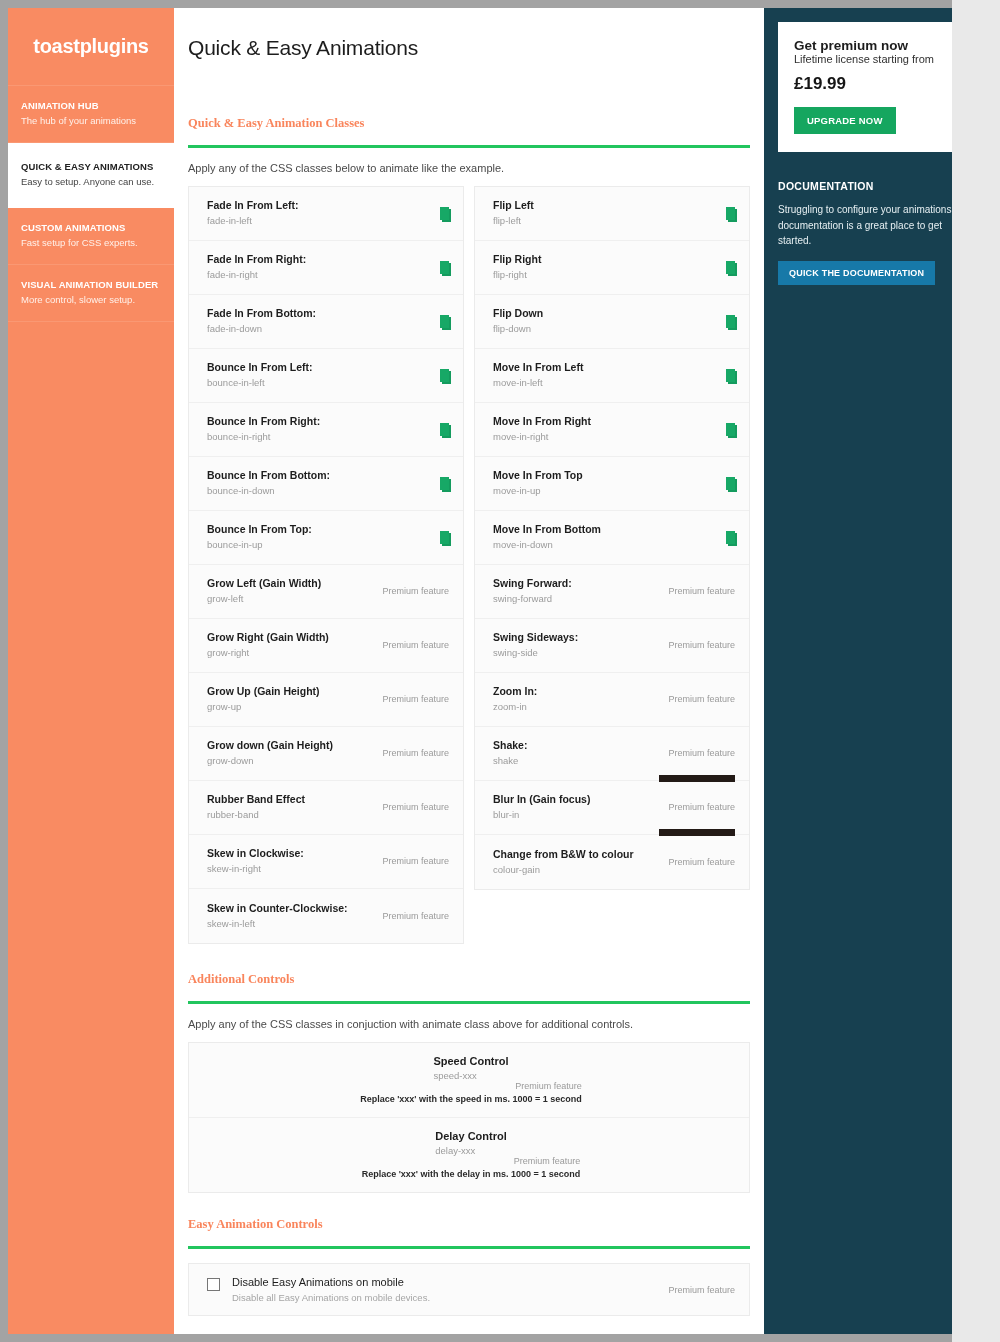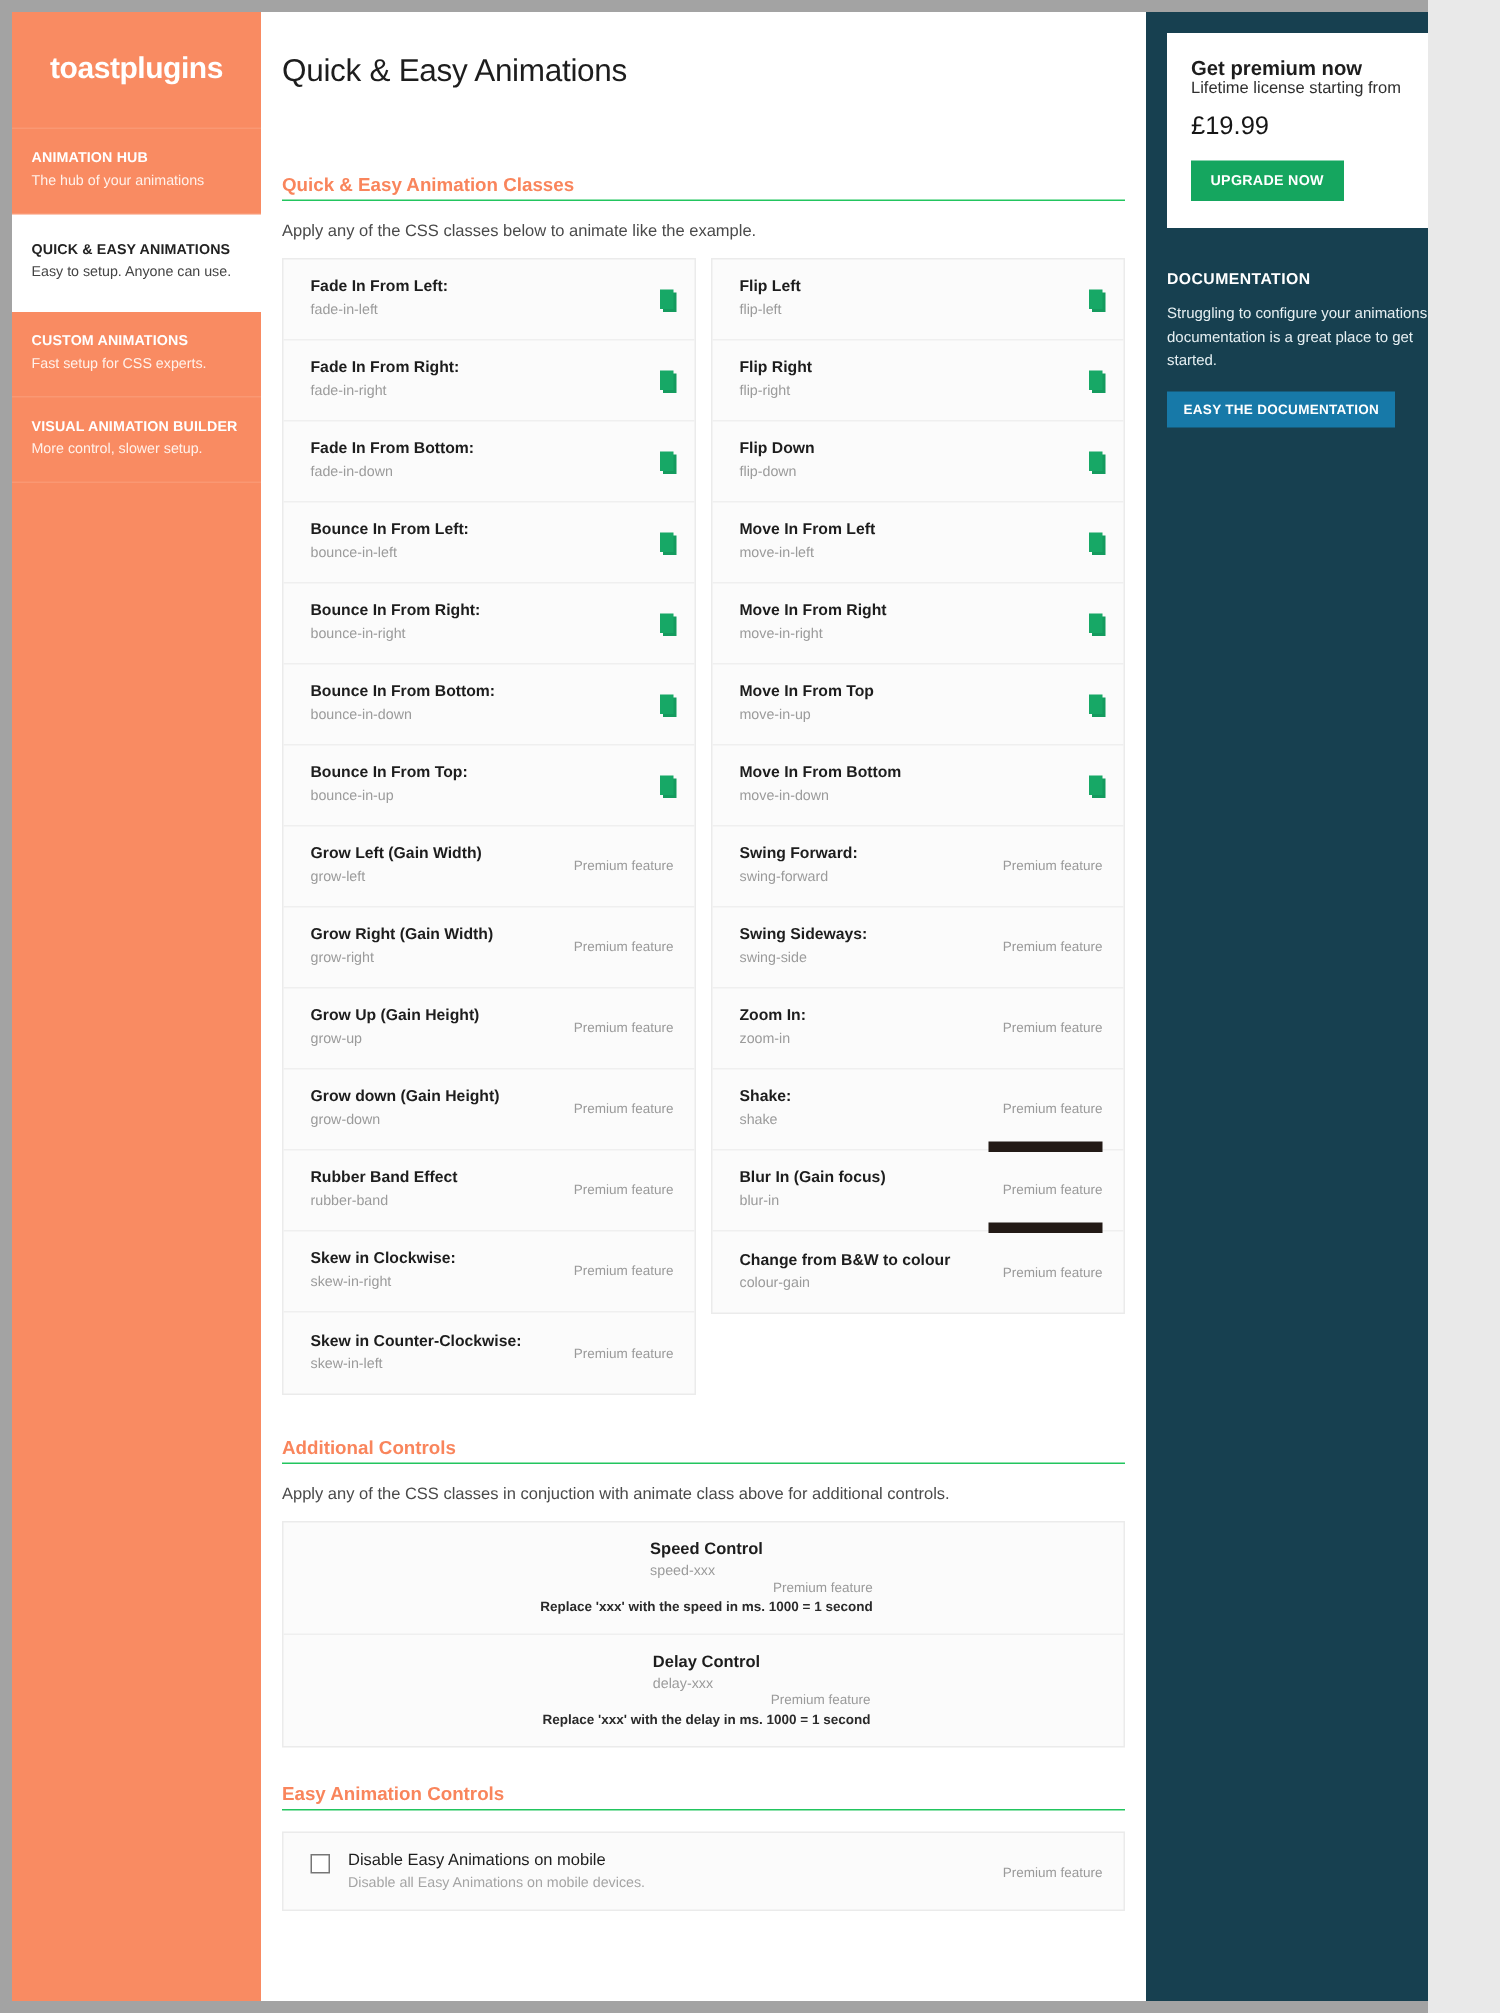--- a/index.html
+++ b/index.html
@@ -89,22 +89,23 @@
     font-weight: normal;
     padding: 28px 0 0 0;
     letter-spacing: -0.2px;
   }
 
   .section-head {
     font-size: 12.5px;
     font-weight: bold;
     color: #f9855c;
     margin-top: 0;
-    padding-bottom: 3px;
-    border-bottom: 1px solid #22c55e;
+    padding-bottom: 14px;
+    border-bottom: 3px solid #22c55e;
+    font-family: Liberation Serif, serif;
   }
   .sec-spacer-1 { height: 56px; }
   .section-desc {
     font-size: 11px;
     color: #4a4a4a;
     padding: 14px 0 12px 0;
   }
 
   
   .class-grid {
@@ -267,21 +268,21 @@
     display: block;
   }
   .premium-sub {
     font-size: 11px;
     color: #2f2f2f;
     display: block;
     margin-top: 0;
   }
   .premium-price {
     font-size: 17px;
-    font-weight: normal;
+    font-weight: bold;
     color: #161616;
     display: block;
     margin-top: 9px;
   }
   .btn-upgrade {
     display: inline-block;
     margin-top: 13px;
     background: #15a65f;
     color: #ffffff;
     font-size: 9.5px;
@@ -662,16 +663,16 @@
   <aside class="rightbar">
     <div class="premium-card">
       <span class="premium-title">Get premium now</span>
       <span class="premium-sub">Lifetime license starting from</span>
       <span class="premium-price">£19.99</span>
       <button class="btn-upgrade">UPGRADE NOW</button>
     </div>
 
     <span class="doc-title">DOCUMENTATION</span>
     <span class="doc-body">Struggling to configure your animations? Our documentation is a great place to get started.</span>
-    <button class="btn-doc">EASY THE DOCUMENTATION</button>
+    <button class="btn-doc">QUICK THE DOCUMENTATION</button>
   </aside>
 
 </div>
 
 </body></html>

